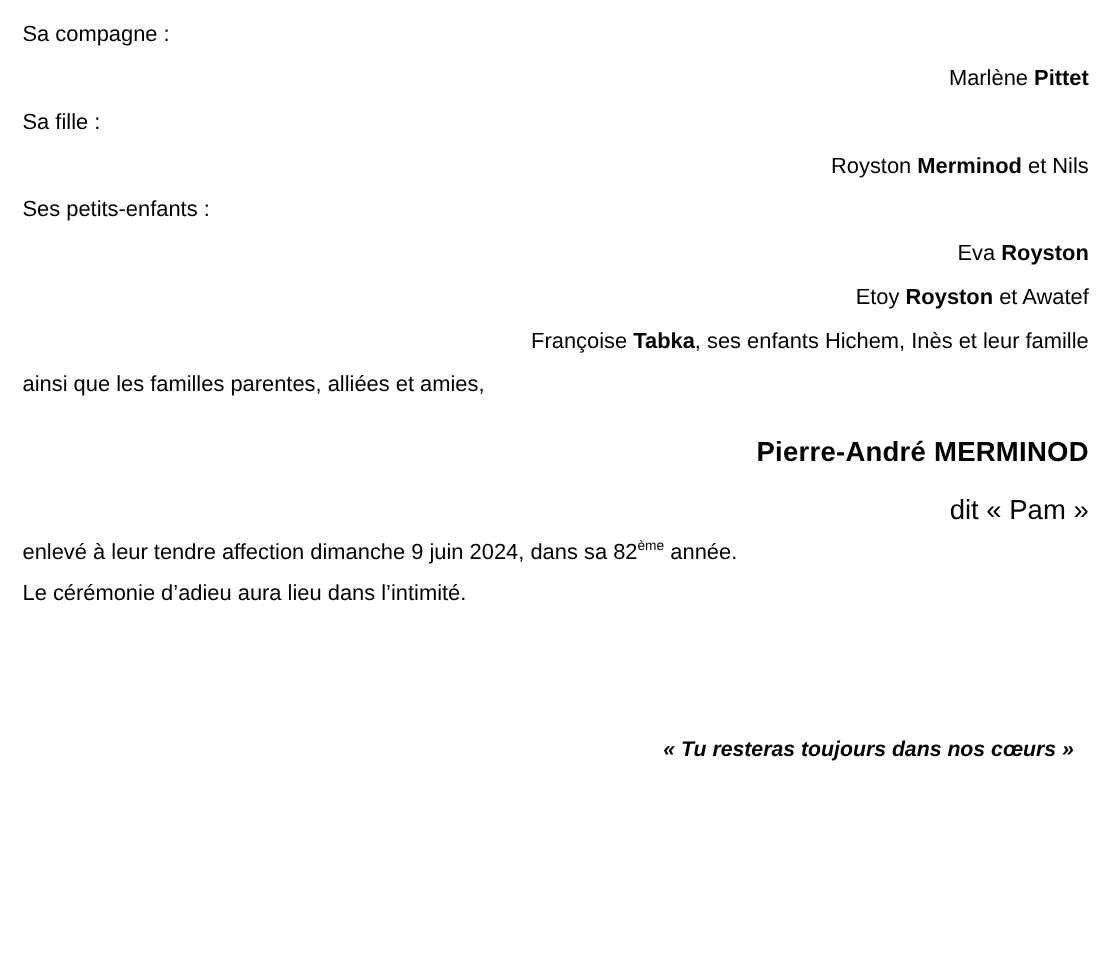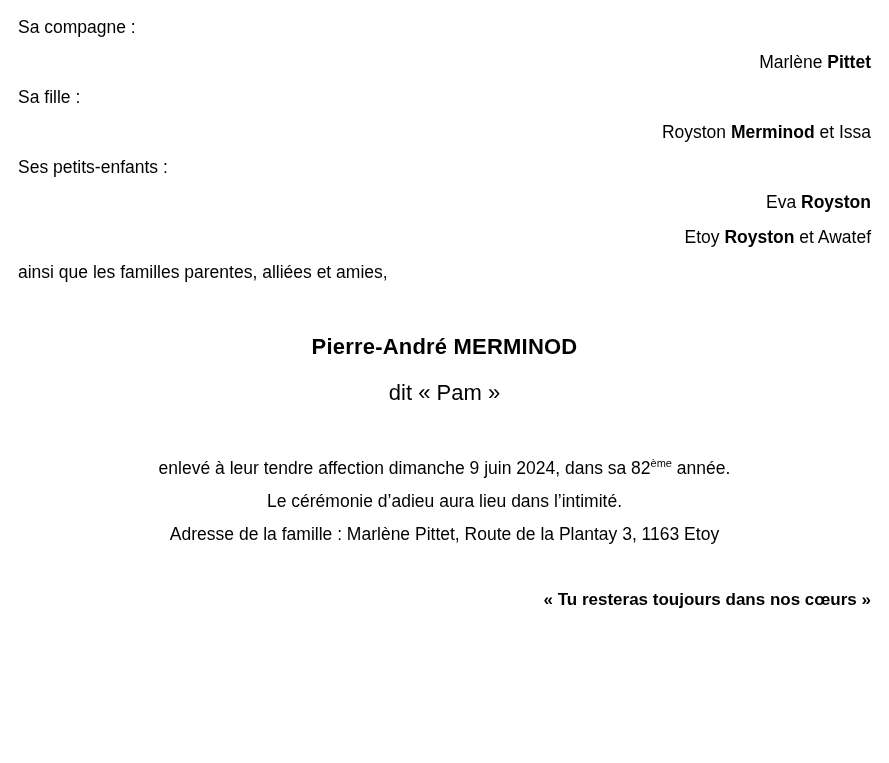--- a/index.html
+++ b/index.html
@@ -27,79 +27,78 @@
     white-space: pre-wrap;
   }
   .indent {
     padding-left: 62px;
     text-align: right;
   }
   .bold {
     font-weight: bold;
   }
   .name-block {
-    text-align: center;
-    margin-top: 40px;
+    text-align: right;
+    margin-top: 20px;
   }
   .name-main {
     font-size: 22px;
     font-weight: bold;
     line-height: 34px;
     letter-spacing: 0.2px;
   }
   .name-sub {
     font-size: 22px;
     font-weight: normal;
     line-height: 34px;
     margin-top: 12px;
   }
   .details {
-    margin-top: 42px;
-    text-align: center;
   }
   .details .line {
     line-height: 33px;
   }
   sup {
     font-size: 11px;
     vertical-align: super;
     line-height: 0;
   }
   .quote {
     position: absolute;
-    right: 18px;
+    right: 30px;
     bottom: 16px;
+    font-style: italic;
     font-weight: bold;
     font-size: 17px;
   }
 </style>
 </head>
 <body>
 
 <div class="page">
 
   <div class="line">Sa compagne :</div>
   <div class="line indent"><span>Marlène </span><span class="bold">Pittet</span><span></span></div>
 
   <div class="line">Sa fille :</div>
-  <div class="line indent"><span>Royston </span><span class="bold">Merminod</span><span> et Issa</span></div>
+  <div class="line indent"><span>Royston </span><span class="bold">Merminod</span><span> et Nils</span></div>
 
   <div class="line">Ses petits-enfants :</div>
   <div class="line indent"><span>Eva </span><span class="bold">Royston</span><span></span></div>
   <div class="line indent"><span>Etoy </span><span class="bold">Royston</span><span> et Awatef</span></div>
 
+  <div class="line indent"><span>Françoise </span><span class="bold">Tabka</span><span>, ses enfants Hichem, Inès et leur famille</span></div>
 
   <div class="line">ainsi que les familles parentes, alliées et amies,</div>
 
   <div class="name-block">
     <div class="name-main">Pierre-André MERMINOD</div>
     <div class="name-sub">dit « Pam »</div>
   </div>
 
   <div class="details">
     <div class="line"><span>enlevé à leur tendre affection dimanche 9 juin 2024, dans sa 82</span><sup>ème</sup><span> année.</span></div>
     <div class="line">Le cérémonie d’adieu aura lieu dans l’intimité.</div>
-    <div class="line">Adresse de la famille : Marlène Pittet, Route de la Plantay 3, 1163 Etoy</div>
   </div>
 
   <div class="quote">« Tu resteras toujours dans nos cœurs »</div>
 
 </div>
 
 </body></html>

